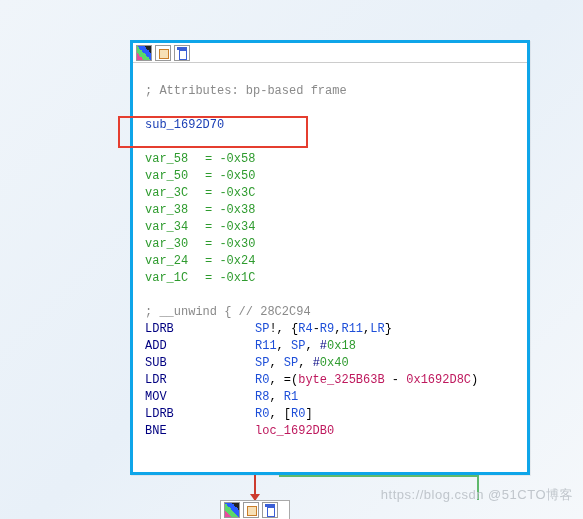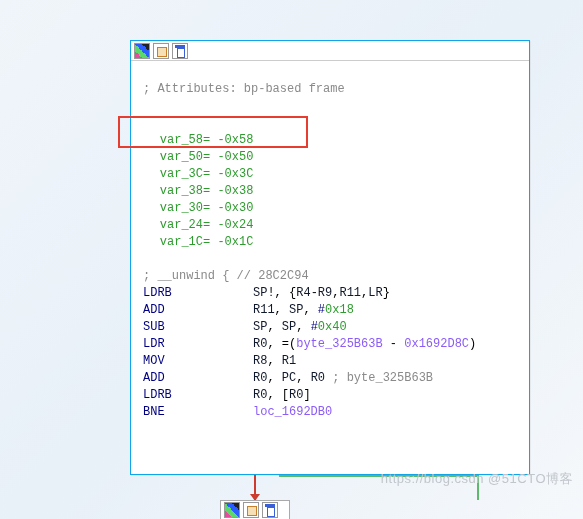--- a/index.html
+++ b/index.html
@@ -12,21 +12,21 @@
       position: relative;
       overflow: hidden;
     }
     .graph-box {
       position: absolute;
       top: 40px;
       left: 130px;
       width: 400px;
       height: 435px;
       background: #ffffff;
-      border: 1px solid #0ea5e9;
+      border: 3px solid #0ea5e9;
       box-shadow: 1px 1px 0 rgba(0,0,0,0.05);
     }
     .box-header {
       height: 20px;
       border-bottom: 1px solid #ccc;
       display: flex;
       align-items: center;
       padding-left: 3px;
       gap: 3px;
       background: #fff;
@@ -64,23 +64,23 @@
     }
     .box-body {
       padding: 10px 12px;
       line-height: 17px;
       color: #000;
     }
     .comment { color: #8a8a8a; }
     .subname { color: #1a3fb5; }
     .varname { color: #2e9b2e; }
     .kw { color: #000080; }
-    .reg { color: #0f172a; }
+    .reg { color: #1d4ed8; }
     .hexval { color: #2e9b2e; }
-    .addr { color: #8b5cf6; }
+    .addr { color: #be185d; }
     .row { white-space: pre; }
     .highlight-box {
       position: absolute;
       top: 116px;
       left: 118px;
       width: 190px;
       height: 32px;
       border: 2px solid #e53d2f;
       pointer-events: none;
     }
@@ -115,61 +115,62 @@
       left: 220px;
       width: 70px;
       height: 20px;
       background: #fff;
       border: 1px solid #aaa;
       display:flex; align-items:center; padding-left:3px; gap:3px;
     }
     .watermark {
       position: absolute;
       right: 10px;
-      bottom: 31px;
+      bottom: 15px;
       color: #c0c6cc;
       font-family: Arial, sans-serif;
       font-size: 13px;
       letter-spacing: 0.5px;
     }
     .mnemonic { display:inline-block; width:110px; color:#000080; }
-    .varcol { display:inline-block; width:60px;text-align:right; }
+    .varcol { display:inline-block; width:60px; }
   </style>
 </head>
 <body>
 
 <div class="graph-box">
   <div class="box-header">
     <span class="icon-sq icon-color"></span>
     <span class="icon-sq icon-edit"></span>
     <span class="icon-sq icon-flow"></span>
   </div>
   <div class="box-body">
     <div style="height:10px"></div>
     <div class="row comment">; Attributes: bp-based frame</div>
     <div style="height:17px"></div>
+    <div class="row subname">sub_1692D70</div>
     <div style="height:17px"></div>
     <div id="vars">
         <div class="row"><span class="varname varcol">var_58</span><span class="hexval">= -0x58</span></div>
         <div class="row"><span class="varname varcol">var_50</span><span class="hexval">= -0x50</span></div>
         <div class="row"><span class="varname varcol">var_3C</span><span class="hexval">= -0x3C</span></div>
         <div class="row"><span class="varname varcol">var_38</span><span class="hexval">= -0x38</span></div>
+        <div class="row"><span class="varname varcol">var_34</span><span class="hexval">= -0x34</span></div>
         <div class="row"><span class="varname varcol">var_30</span><span class="hexval">= -0x30</span></div>
         <div class="row"><span class="varname varcol">var_24</span><span class="hexval">= -0x24</span></div>
         <div class="row"><span class="varname varcol">var_1C</span><span class="hexval">= -0x1C</span></div>
       </div>
     <div style="height:17px"></div>
     <div class="row comment">; __unwind { // 28C2C94</div>
     <div id="instrs">
         <div class="row"><span class="mnemonic">LDRB</span><span><span class="reg">SP</span>!, {<span class="reg">R4</span>-<span class="reg">R9</span>,<span class="reg">R11</span>,<span class="reg">LR</span>}</span><span class="comment"></span></div>
         <div class="row"><span class="mnemonic">ADD</span><span><span class="reg">R11</span>, <span class="reg">SP</span>, <span class="kw">#</span><span class="hexval">0x18</span></span><span class="comment"></span></div>
         <div class="row"><span class="mnemonic">SUB</span><span><span class="reg">SP</span>, <span class="reg">SP</span>, <span class="kw">#</span><span class="hexval">0x40</span></span><span class="comment"></span></div>
         <div class="row"><span class="mnemonic">LDR</span><span><span class="reg">R0</span>, =(<span class="addr">byte_325B63B</span> - <span class="addr">0x1692D8C</span>)</span><span class="comment"></span></div>
         <div class="row"><span class="mnemonic">MOV</span><span><span class="reg">R8</span>, <span class="reg">R1</span></span><span class="comment"></span></div>
-        <div class="row"><span class="mnemonic">ADD</span><span><span class="reg">R0</span>, <span class="reg">PC</span>, <span class="reg">R0</span></span><span class="comment"> ; byte_325B63B</span></div>
         <div class="row"><span class="mnemonic">LDRB</span><span><span class="reg">R0</span>, [<span class="reg">R0</span>]</span><span class="comment"></span></div>
         <div class="row"><span class="mnemonic">BNE</span><span><span class="addr">loc_1692DB0</span></span><span class="comment"></span></div>
       </div>
   </div>
 </div>
 
 <div class="highlight-box"></div>
 
 <div class="arrows">
   <div class="arrow-red"></div>

